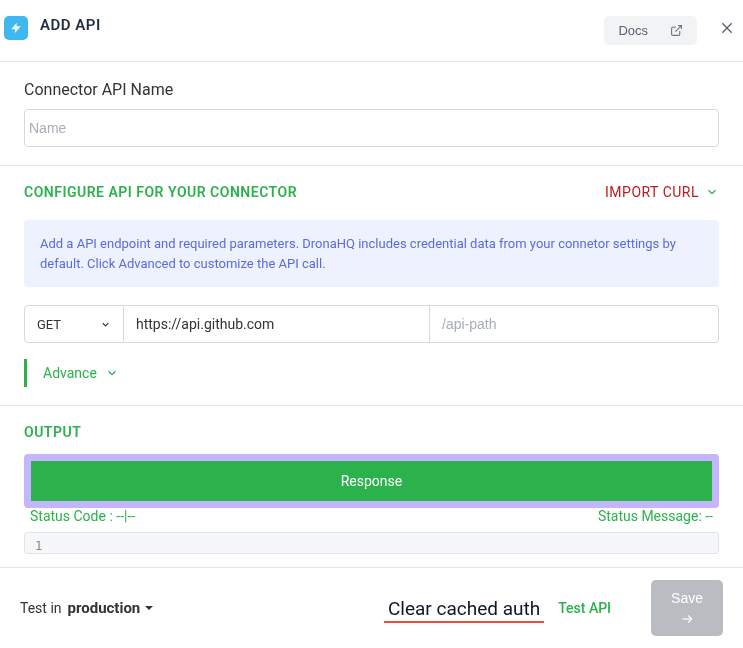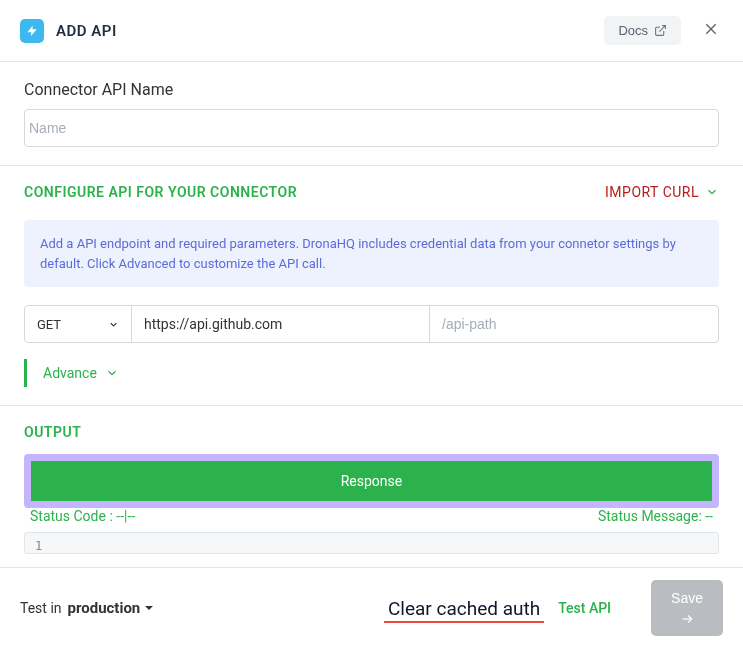--- a/index.html
+++ b/index.html
@@ -10,22 +10,21 @@
     body {
       font-family: -apple-system, BlinkMacSystemFont, "Segoe UI", Roboto, Helvetica, Arial, sans-serif;
       background: #fff;
       width: 743px;
       height: 648px;
       overflow: hidden;
       color: #333;
     }
     .header {
       display: flex;
-      align-items: center;
-      padding: 16px 20px;
+      padding: 16px 4px;
       border-bottom: 1px solid #e5e5e5;
     }
     .app-icon {
       width: 24px;
       height: 24px;
       background: #3db9f0;
       border-radius: 5px;
       margin-right: 12px;
       display: flex;
       align-items: center;
@@ -39,21 +38,21 @@
     .header-title {
       font-weight: 600;
       font-size: 15px;
       letter-spacing: 0.5px;
       color: #1f2d3d;
       flex: 1;
     }
     .docs-btn {
       display: flex;
       align-items: center;
-      gap: 6px;
+      gap: 22px;
       background: #f1f3f5;
       border: none;
       border-radius: 5px;
       padding: 7px 14px;
       font-size: 13px;
       color: #5a626e;
       cursor: pointer;
       margin-right: 18px;
     }
     .docs-btn svg {
@@ -133,21 +132,21 @@
       font-size: 13px;
       color: #5b6cd8;
       line-height: 1.5;
       margin-bottom: 18px;
     }
     .api-row {
       display: flex;
       margin-bottom: 16px;
     }
     .method-select {
-      width: 108px;
+      width: 100px;
       border: 1px solid #d5d9de;
       border-radius: 4px 0 0 4px;
       padding: 10px 12px;
       font-size: 13px;
       color: #333;
       background: #fff;
       display: flex;
       justify-content: space-between;
       align-items: center;
       cursor: pointer;

